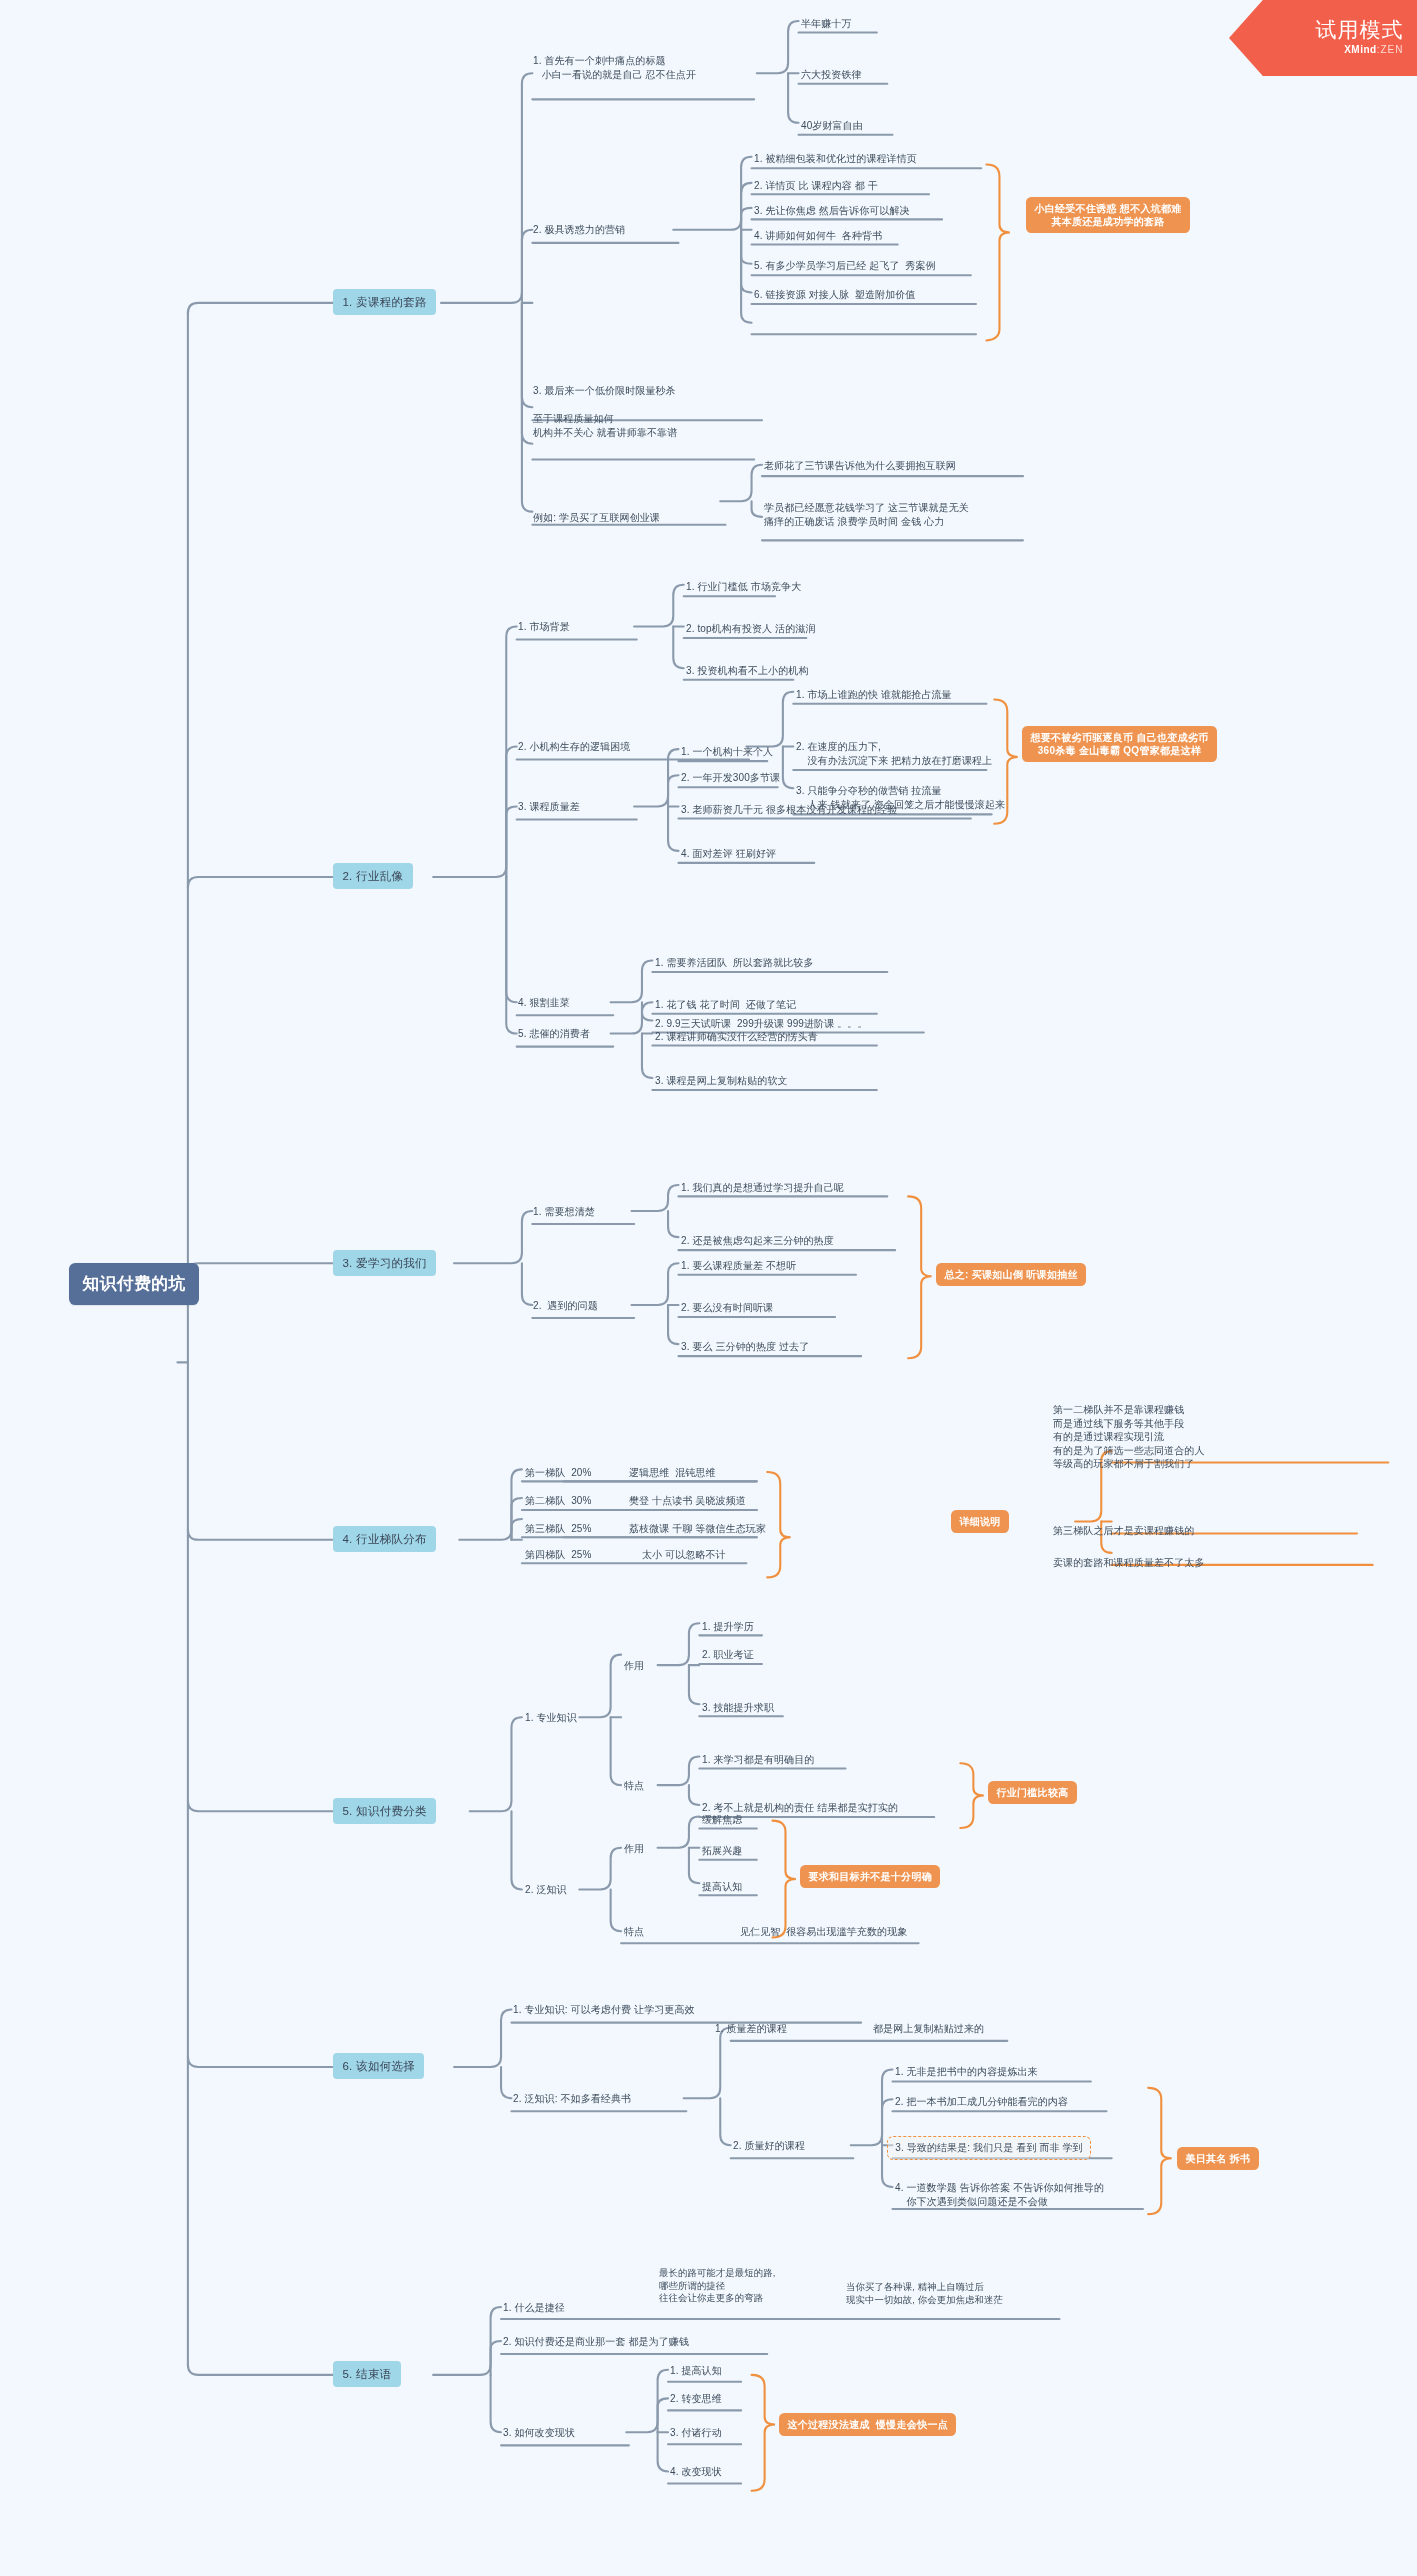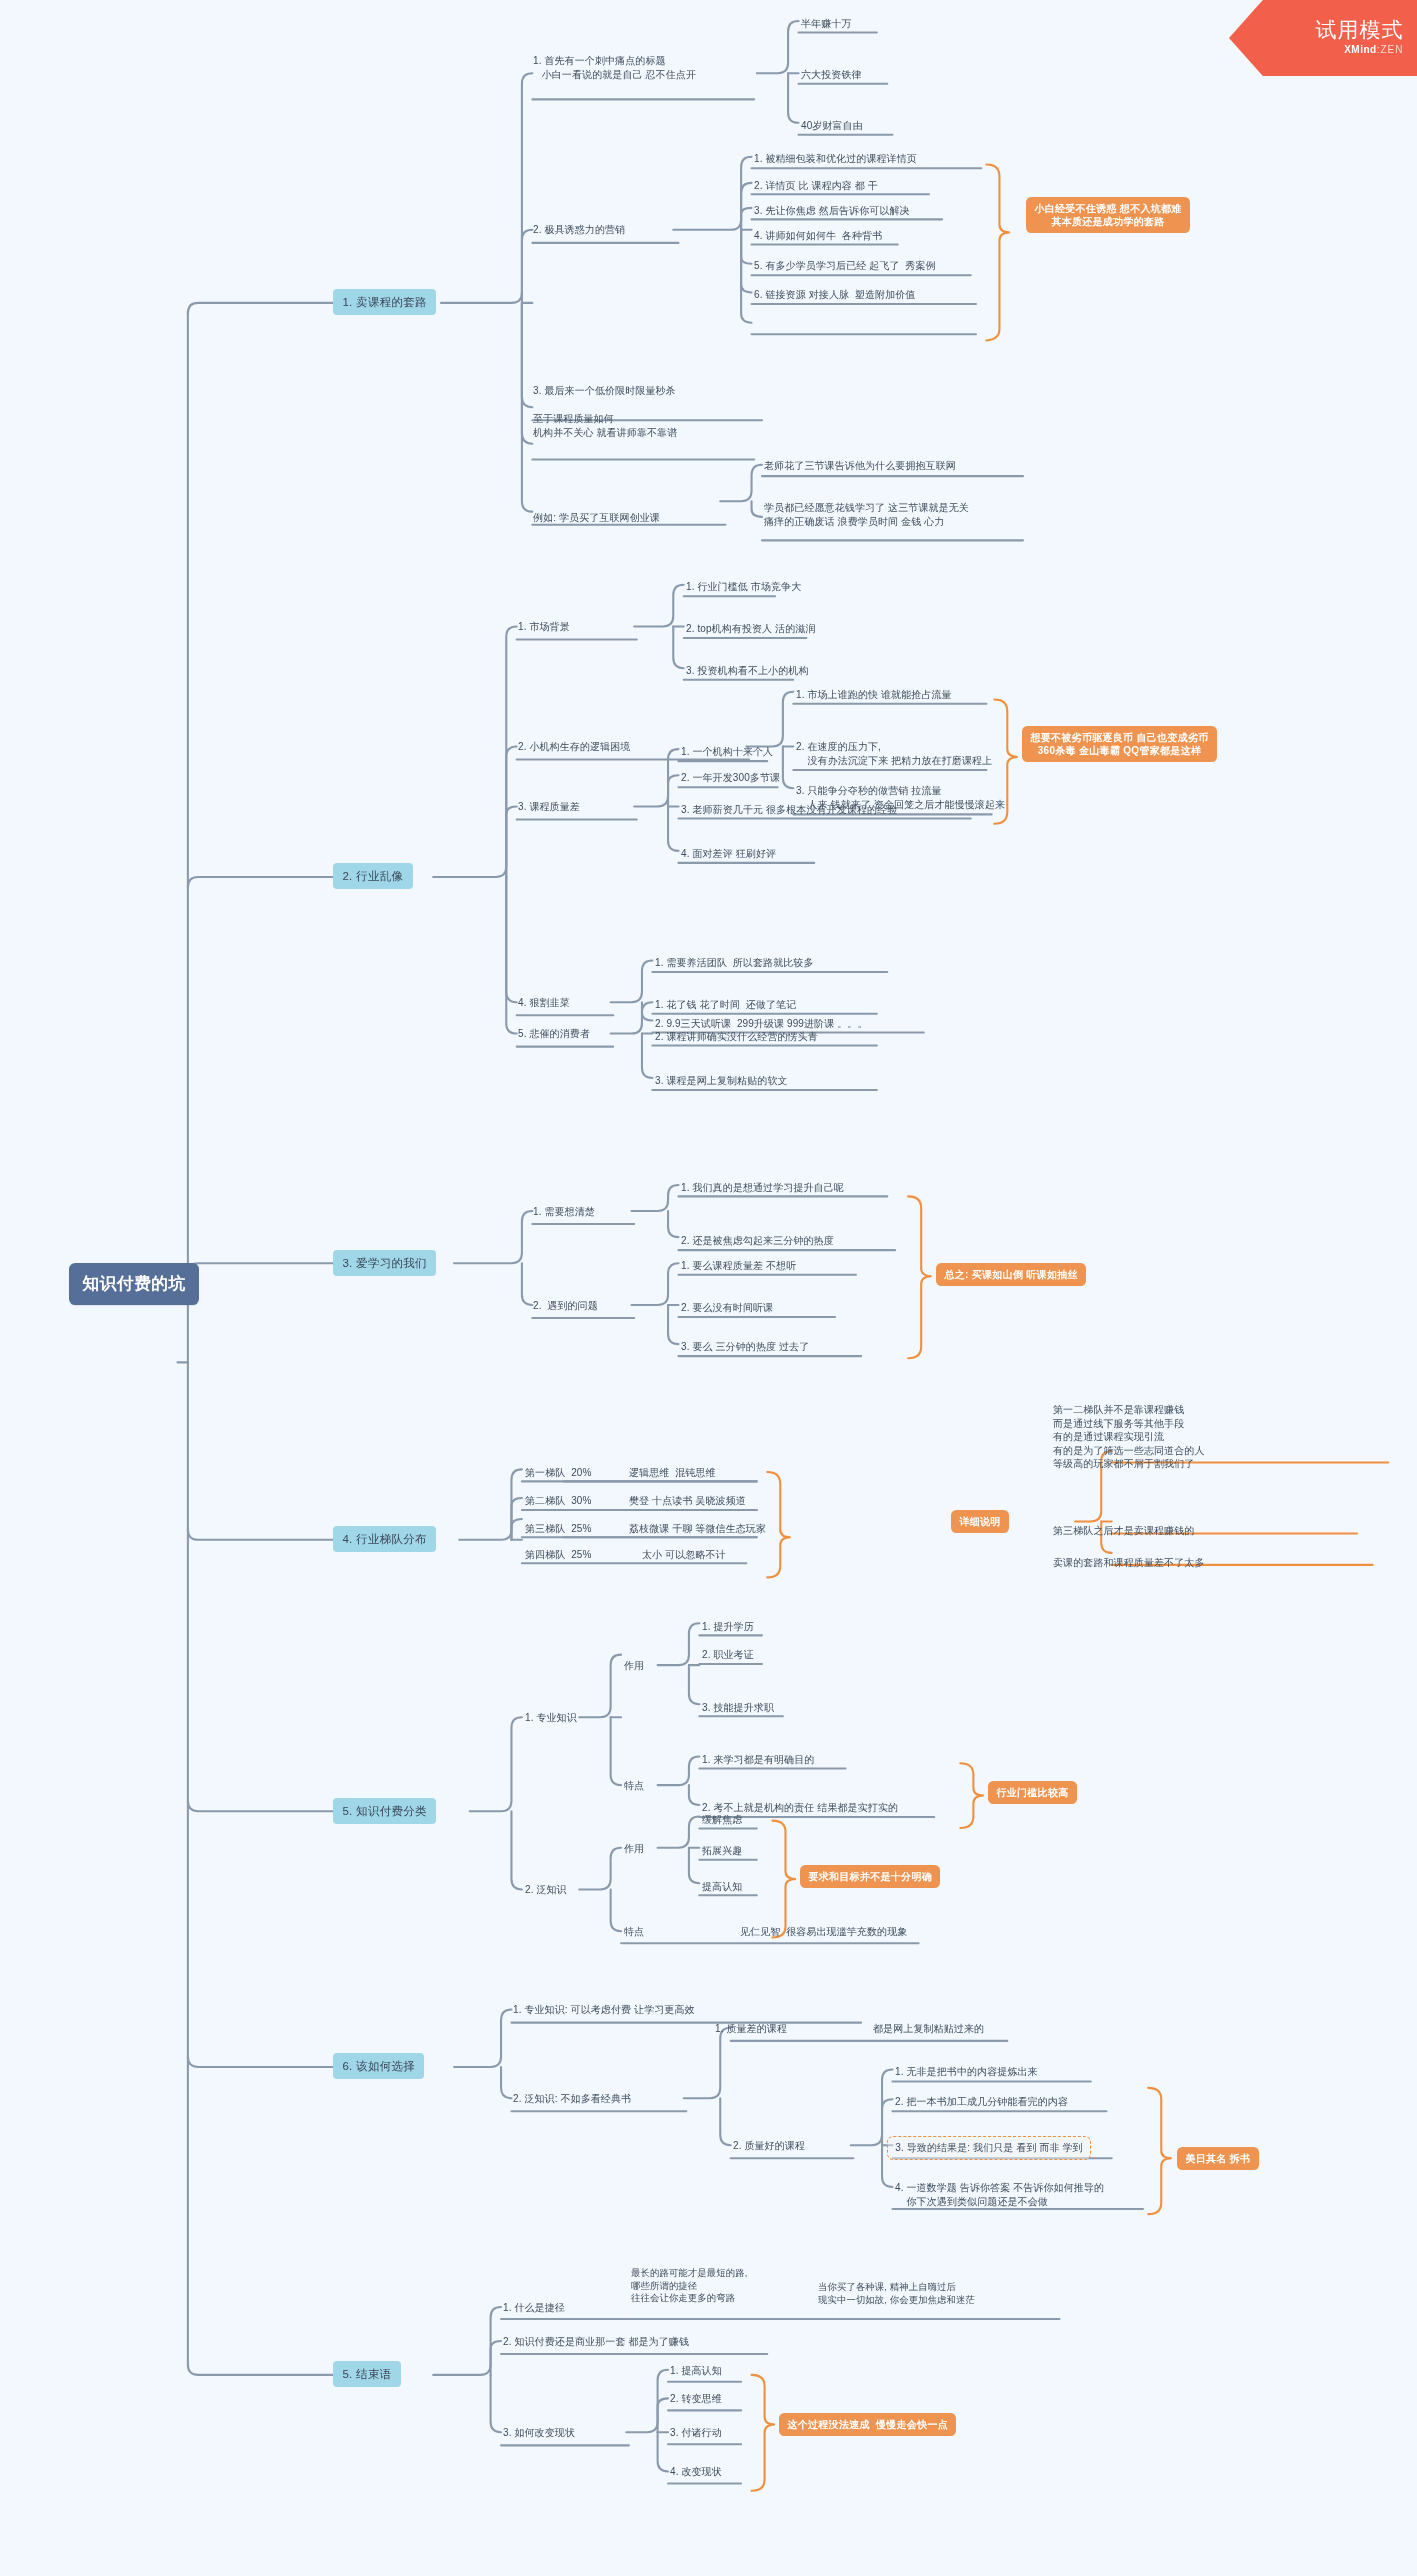--- a/index.html
+++ b/index.html
@@ -56,21 +56,21 @@
 
   
   .node{
     position:absolute;
     font-size:10px;
     line-height:1.35;
     color:#3d4b5c;
     white-space:pre;
     letter-spacing:0.1px;
   }
-  .node.small{ font-size:9.4px; }
+  .node.small{ font-size:9.4px;margin-left:28px; }
 
   .node.dashed{
     border:1.6px dashed #f0903f;
     border-radius:6.3px;
     padding:4.2px 7.3px;
     background:rgba(245,245,245,.45);
   }
 
   
   .callout{

